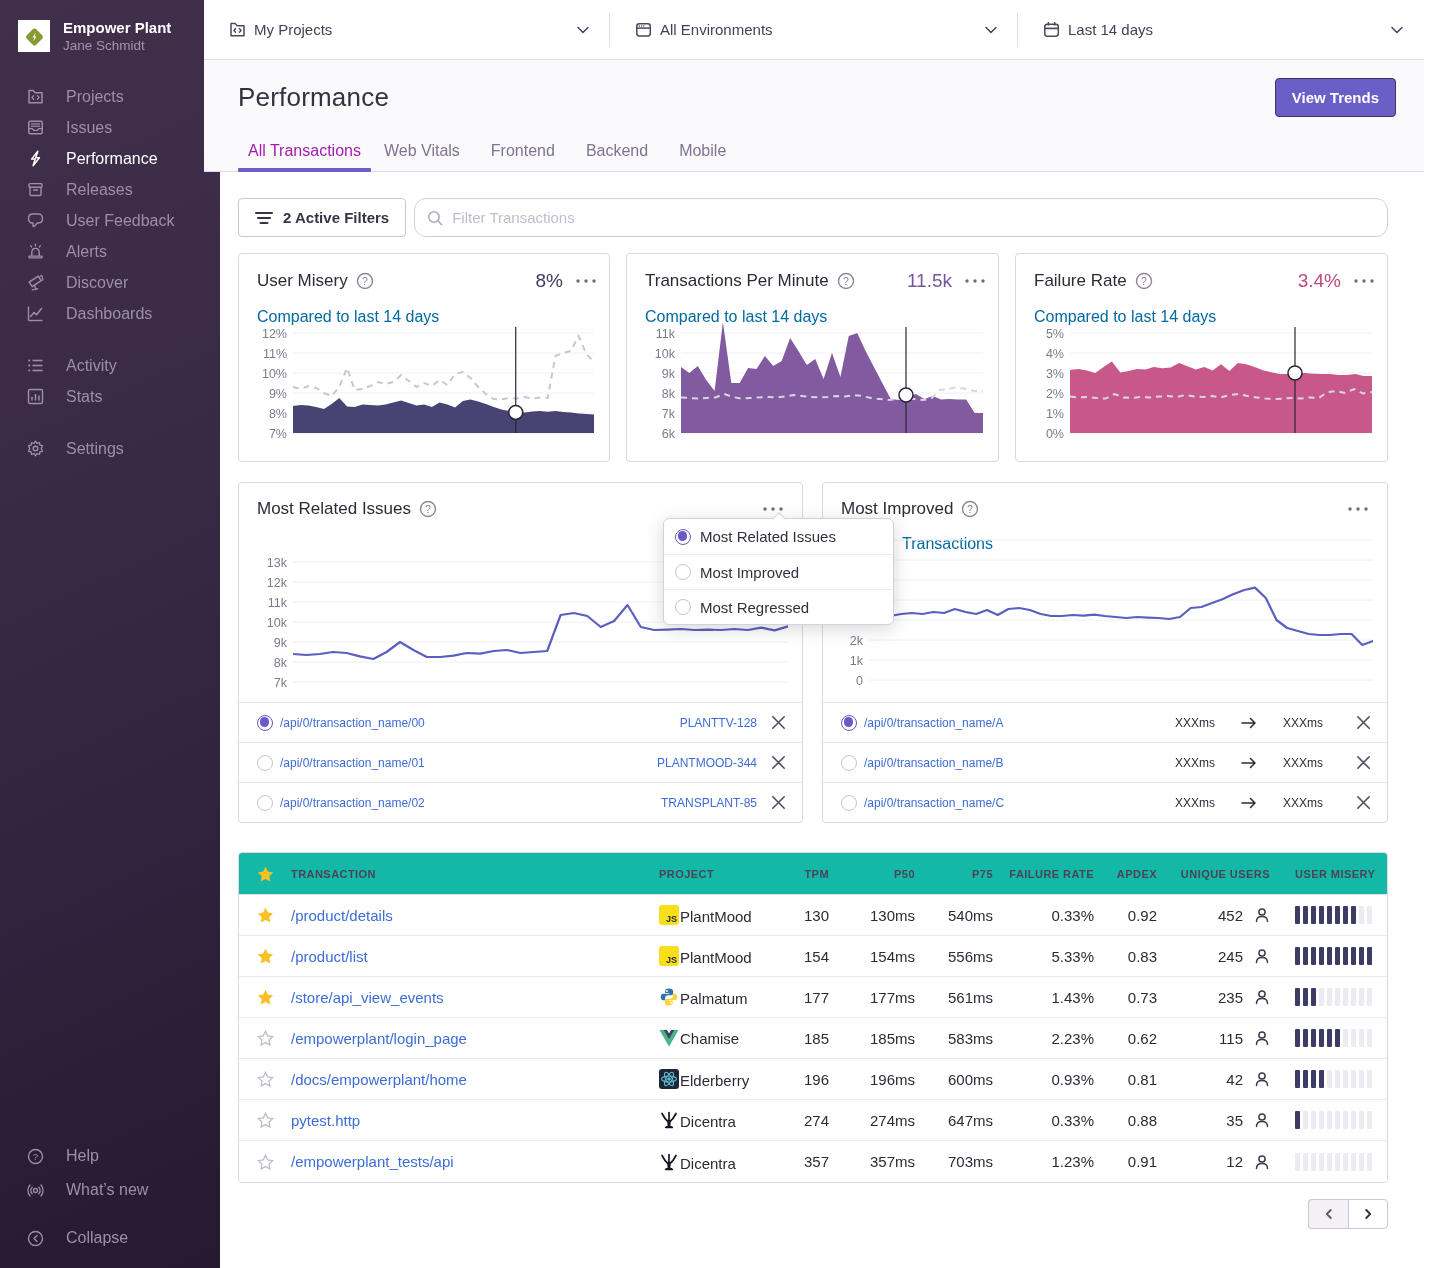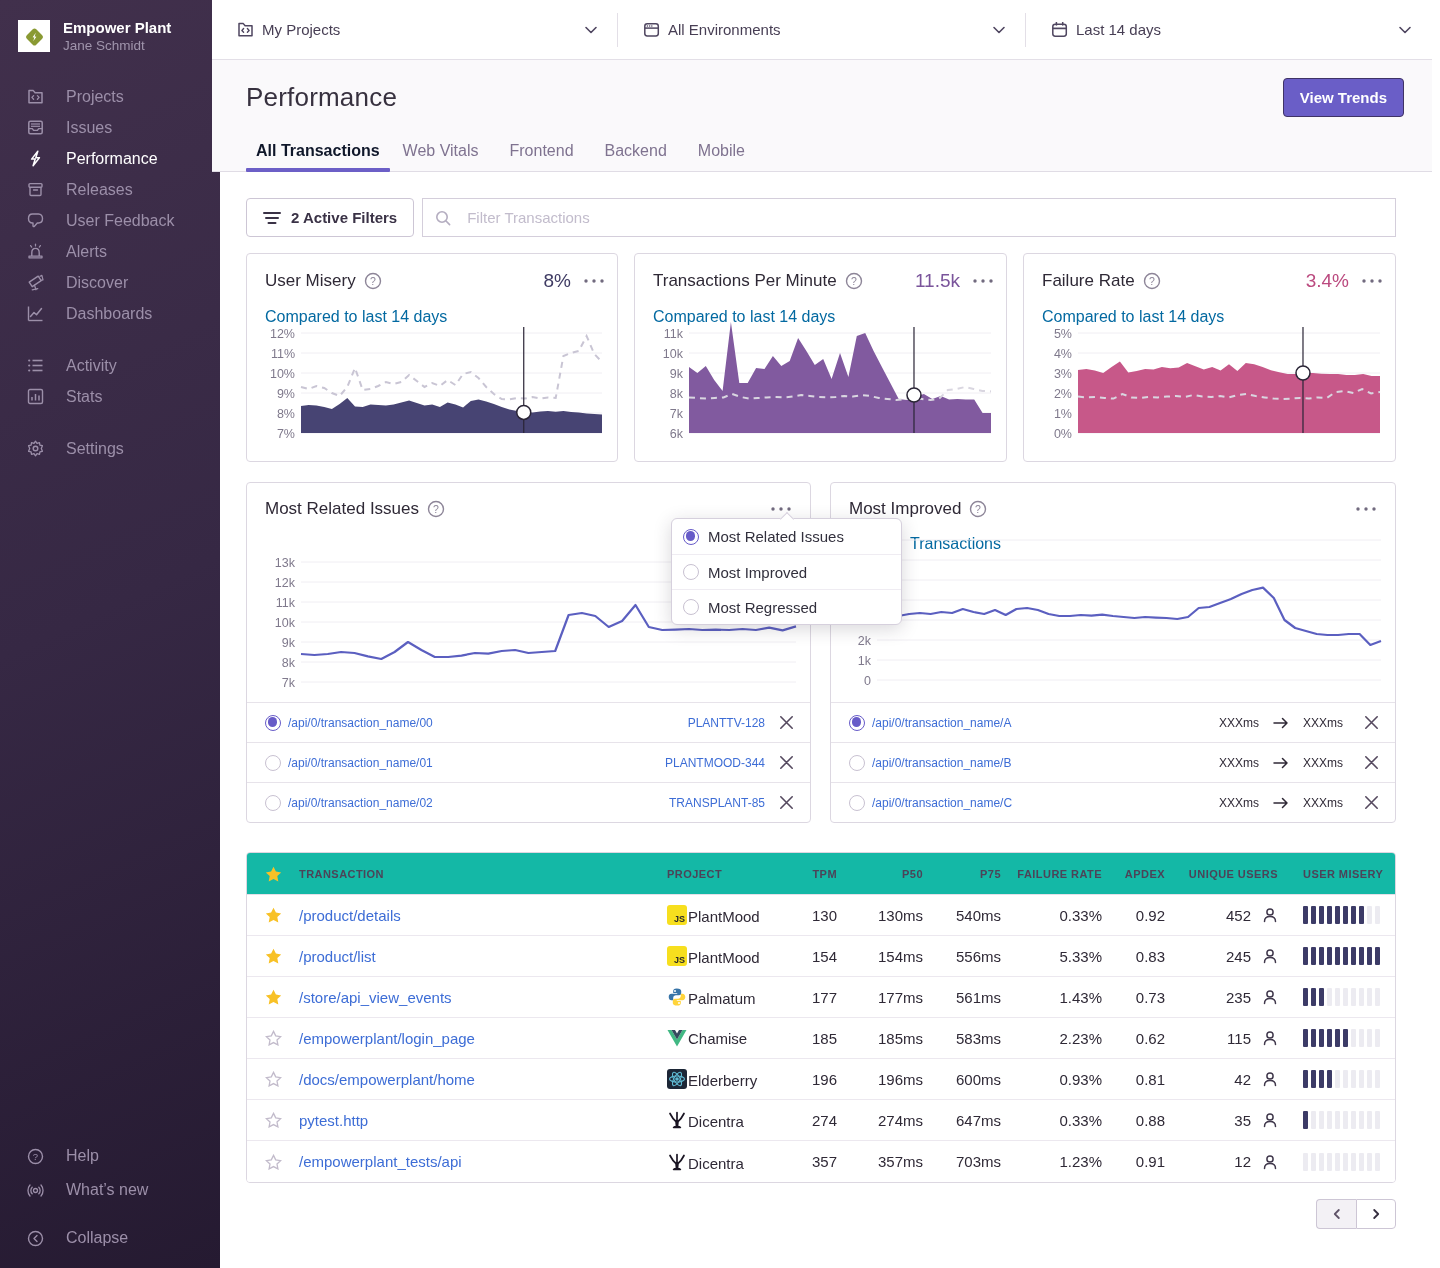--- a/index.html
+++ b/index.html
@@ -13,65 +13,65 @@
 .orguser{font-size:13.5px;color:#a095ac;line-height:17px}
 .nav{margin-top:27px}
 .navitem{display:flex;align-items:center;height:31px;padding-left:27px;color:#9c8fa9;font-size:16px}
 .navitem svg{width:17px;height:17px;margin-right:22px;flex:none}
 .navitem.active{color:#fff}
 .nav .sp{height:21px}
 .sidebottom{position:absolute;left:0;bottom:0;width:100%;padding-bottom:13px}
 .sidebottom .navitem{height:34px}
 .sidebottom .sp{height:14px}
 
-.main{position:absolute;left:212px;top:0;width:1220px}
+.main{position:absolute;left:204px;top:0;width:1220px}
 .topbar{display:flex;height:60px;border-bottom:1px solid #e3dfe7;background:#fff;align-items:center}
 .tbsec{display:flex;align-items:center;height:34px;font-size:15px;color:#473e54;font-weight:500}
 .tbsec .ticon{margin-right:8px;display:flex}
 .tbsec .chev{margin-left:auto;display:flex}
 .tb1{width:405px;padding-left:25px;padding-right:18px}
 .tb2{width:408px;padding-left:25px;padding-right:18px;border-left:1px solid #e3dfe7}
 .tb3{flex:1;padding-left:25px;padding-right:19px;border-left:1px solid #e3dfe7}
 .header{background:#faf9fb;border-bottom:1px solid #e0dce5;height:112px;position:relative}
 .h1row{display:flex;align-items:center;padding:18px 28px 0 34px;height:39px;box-sizing:content-box}
 .h1row h1{font-size:26px;font-weight:500;color:#37313f;letter-spacing:.2px}
 .btn-purple{margin-left:auto;background:#6a5ec7;border:1px solid #3f3366;border-radius:4px;
  color:#fff;font-size:15px;font-weight:bold;height:39px;padding:0 16px;display:flex;align-items:center}
 .tabs{display:flex;padding-left:34px;position:absolute;bottom:0}
 .tab{font-size:16px;color:#7f7390;padding:0 10px 11px;margin-right:11px;position:relative}
 .tab:first-child{margin-right:3px}
 .tab:last-child{margin-right:0}
-.tab.active{color:#0f172a;font-weight:700}
+.tab.active{color:#a21caf;font-weight:400}
 .tab.active:after{content:"";position:absolute;left:0;right:0;bottom:-1px;height:4px;background:#6c5fc7;border-radius:1px}
 .content{padding:0 36px 0 34px}
 
 .filterrow{display:flex;margin-top:26px;height:39px}
 .btn-filter{display:flex;align-items:center;background:#fff;border:1px solid #cdc6d5;border-radius:4px;
  padding:0 16px;font-size:15px;font-weight:bold;color:#3a3246;gap:10px}
-.searchbox{flex:1;margin-left:8px;border:1px solid #d4cedb;border-radius:0;display:flex;align-items:center;
- padding:0 12px;color:#c2bccc;font-size:15px;gap:16px;background:#fff}
+.searchbox{flex:1;margin-left:8px;border:1px solid #d4cedb;border-radius:12px;display:flex;align-items:center;
+ padding:0 12px;color:#c2bccc;font-size:15px;gap:9px;background:#fff}
 
 .cardrow1{display:flex;gap:16px;margin-top:16px}
 .cardrow1 .cardhead{padding-right:12px;padding-left:18px}
 .cardrow1 .dots{margin-left:12px}
 .card{background:#fff;border:1px solid #dcd7e1;border-radius:4px;position:relative}
 .card1{width:373px;height:209px}.card2{width:374px;height:209px}.card3{width:374px;height:209px}
 .cardhead{display:flex;align-items:center;padding:16px 16px 0 18px}
 .ctitle{font-size:17px;color:#2f2936;display:flex;align-items:center;gap:8px}
 .cval{margin-left:auto;font-size:19px;font-weight:500}
 .dots{margin-left:14px;display:flex}
 .csub{padding-left:18px;margin-top:16px;font-size:16px;color:#0369a1}
 .cchart{position:absolute;left:0;top:0;pointer-events:none}
 .cardrow2{display:flex;gap:19px;margin-top:20px;position:relative}
 .cardA{width:565px;height:341px}.cardB{width:566px;height:341px}
 .txrows{position:absolute;left:0;bottom:0;width:100%}
 .txrow{display:flex;align-items:center;height:40px;border-top:1px solid #e7e3ea;padding:0 16px 0 18px;font-size:12px}
 .txrow .lnk{color:#3d6dd6;margin-left:7px}
 .txrow .rgt{margin-left:auto;display:flex;align-items:center;gap:14px;color:#3d6dd6}
-.txrow .rgt.dark{gap:14px}
+.txrow .rgt.dark{gap:26px}
 .txrow .rgt.dark{color:#2f2936}
 .txrow .rgt.dark .xicon{margin-left:7px}
 .radio{width:16px;height:16px;border-radius:50%;border:1.5px solid #c8c1d1;background:#fff;flex:none;position:relative}
 .radio.sel{border-color:#675bc8}
 .radio.sel:after{content:"";position:absolute;left:1.75px;top:1.75px;width:9.5px;height:9.5px;border-radius:50%;background:#675bc8}
 .xicon{display:flex}
 
 .menu{position:absolute;left:425px;top:36px;width:231px;background:#fff;border:1px solid #d6d0dd;border-radius:6px;
  box-shadow:0 4px 18px rgba(47,41,54,.18);z-index:30}
 .menu:before{content:"";position:absolute;top:-5.5px;left:110px;width:9px;height:9px;background:#fff;

